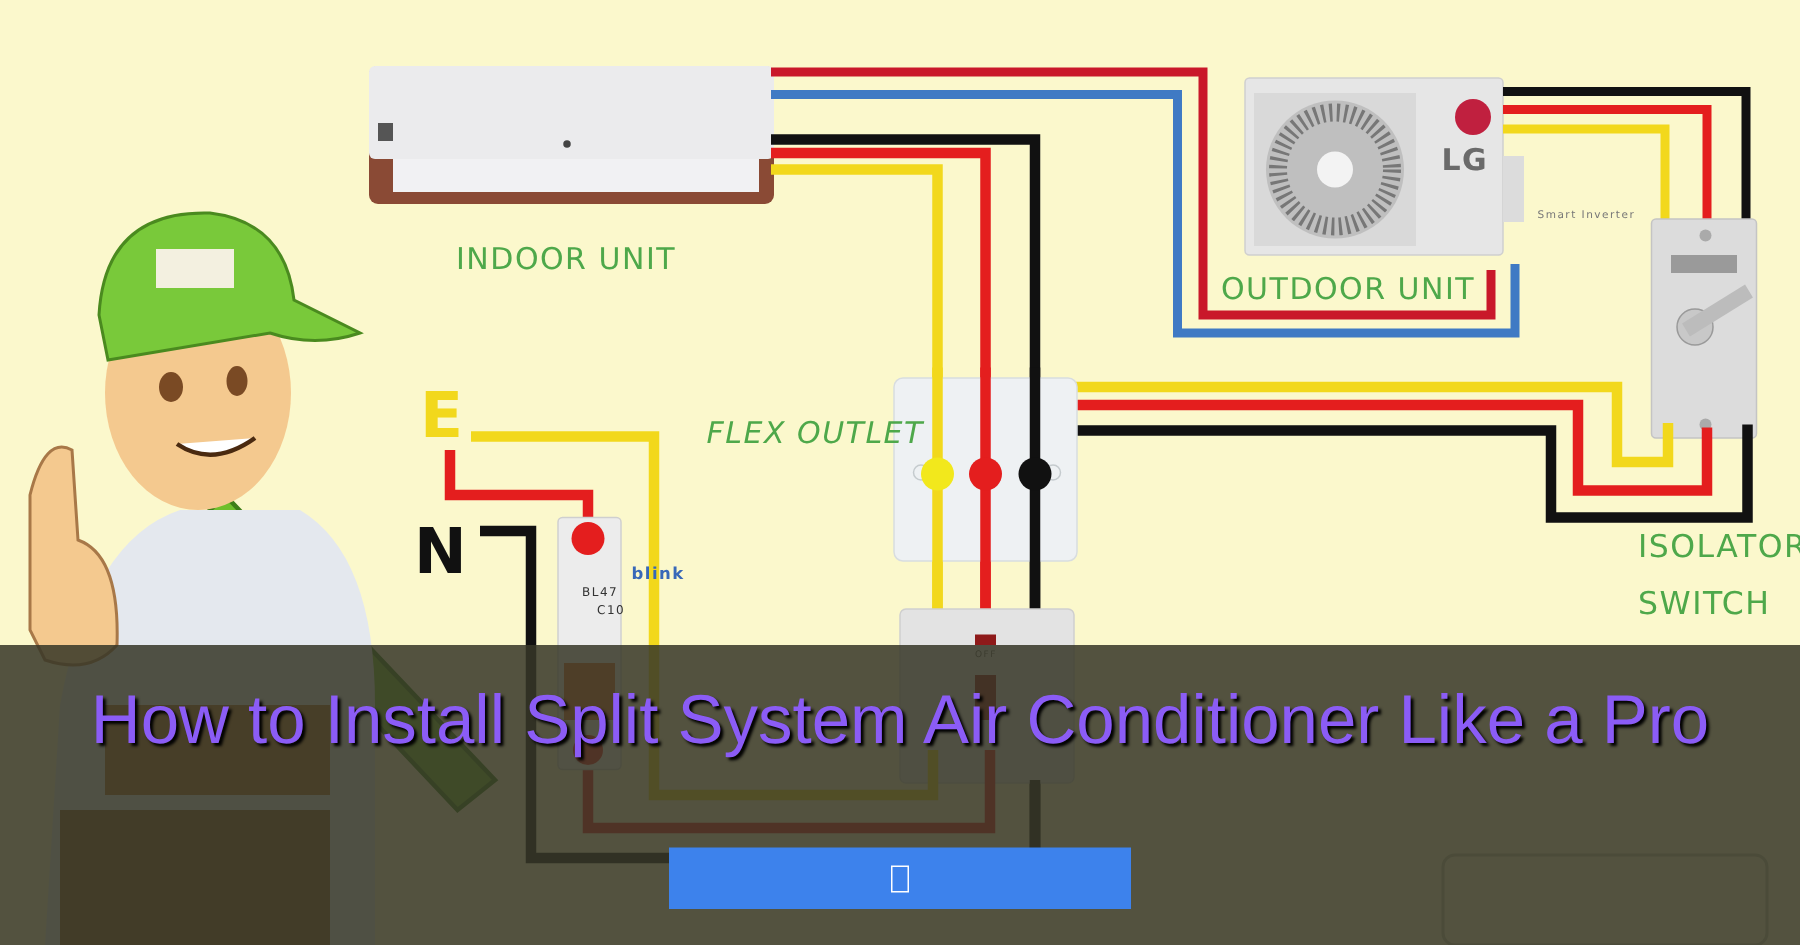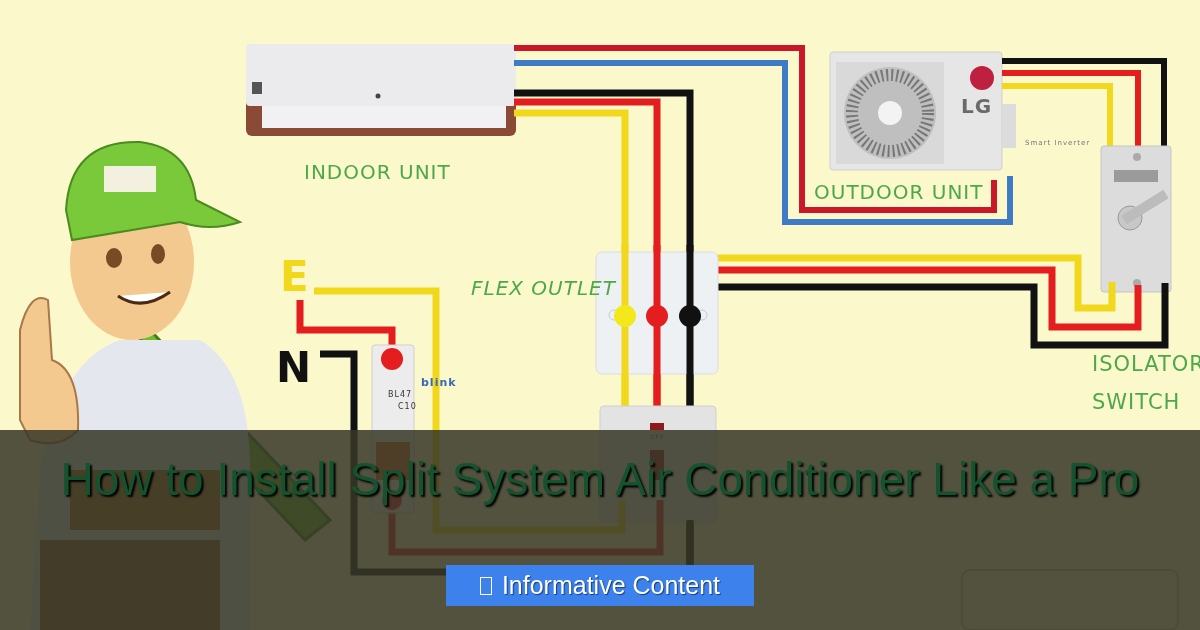--- a/index.html
+++ b/index.html
@@ -14,21 +14,21 @@
     .lbl-iso2 { left: 1092px; top: 378px; font-size: 21px; margin-top: 12px; }
     .lbl-e { left: 280px; top: 252px; font-size: 42px; font-weight: bold; color: #f2d81c; }
     .lbl-n { left: 276px; top: 343px; font-size: 42px; font-weight: bold; color: #111; }
     .lbl-lg { left: 961px; top: 94px; font-size: 20px; font-weight: bold; color: #6a6a6a; }
     .lbl-smart { left: 997px; top: 139px; font-size: 7px; color: #777; margin-left: 28px; }
     .lbl-blink { left: 381px; top: 376px; font-size: 11px; font-weight: bold; color: #3868b8; margin-left: 40px; }
     .lbl-bl47 { left: 388px; top: 390px; font-size: 8px; color: #333; }
     .lbl-c10 { left: 398px; top: 390px; font-size: 8px; color: #333; margin-top: 12px; }
     .lbl-off { left: 650px; top: 433px; font-size: 6px; color: #555; }
     .overlay { position: absolute; left: 0; top: 430px; width: 1200px; height: 200px; background: rgba(55,55,40,0.86); }
-    .title { position: absolute; left: 0; top: 448px; width: 1200px; text-align: center; color: #14532d; font-family: "Liberation Sans", sans-serif; font-size: 46px; line-height: 62px; text-shadow: 2px 2px 2px #000; }
+    .title { position: absolute; left: 0; top: 448px; width: 1200px; text-align: center; color: #8b5cf6; font-family: "Liberation Sans", sans-serif; font-size: 46px; line-height: 62px; text-shadow: 2px 2px 2px #000; }
     .badge { position: absolute; left: 446px; top: 565px; width: 308px; height: 41px; background: #3d82ec; color: #fff; font-family: "Liberation Sans", sans-serif; font-size: 25px; line-height: 41px; text-align: center; text-shadow: 1px 1px 1px #1a3d7a; display: flex; align-items: center; justify-content: center; gap: 10px; }
     .badge-icon { display: inline-block; width: 12px; height: 18px; border: 1.5px solid #fff; box-sizing: border-box; }
   </style>
 </head>
 <body>
 
 <div class="scene">
   <svg class="diagram" width="1200" height="630" viewBox="0 0 1200 630">
 
     <g>
@@ -134,14 +134,13 @@
   <div class="label lbl-blink">blink</div>
   <div class="label lbl-bl47">BL47</div>
   <div class="label lbl-c10">C10</div>
   <div class="label lbl-off">OFF</div>
 </div>
 
 <div class="overlay"></div>
 <div class="title">How to Install Split System Air Conditioner Like a Pro</div>
 <div class="badge">
   <span class="badge-icon"></span>
-  <span>Informative Content</span>
 </div>
 
 </body></html>

